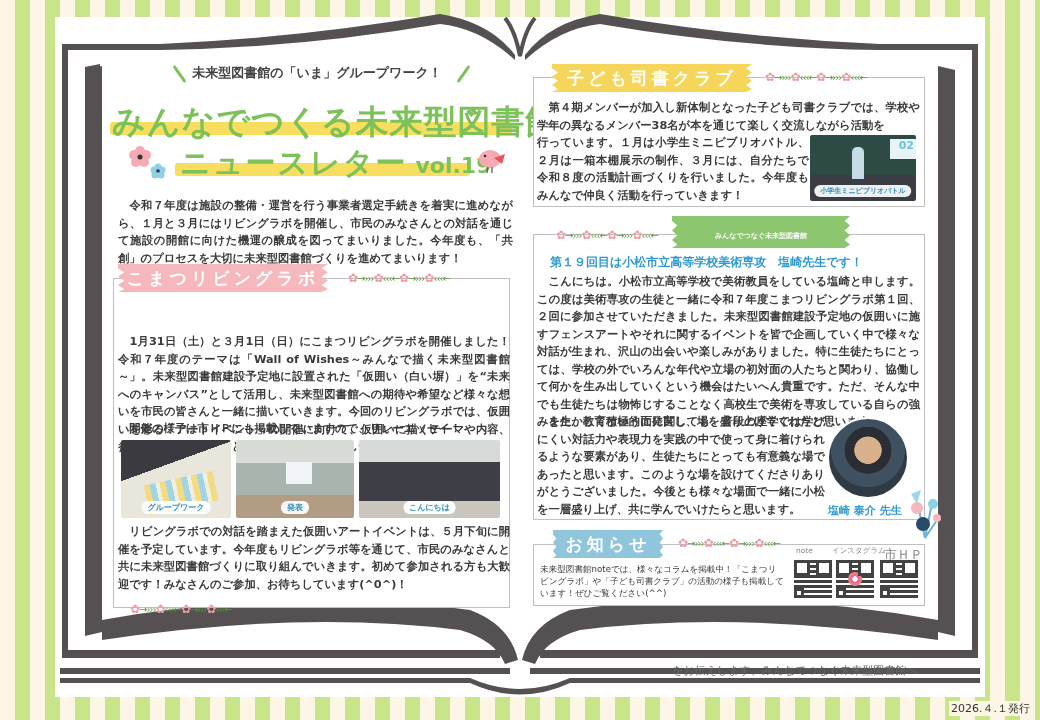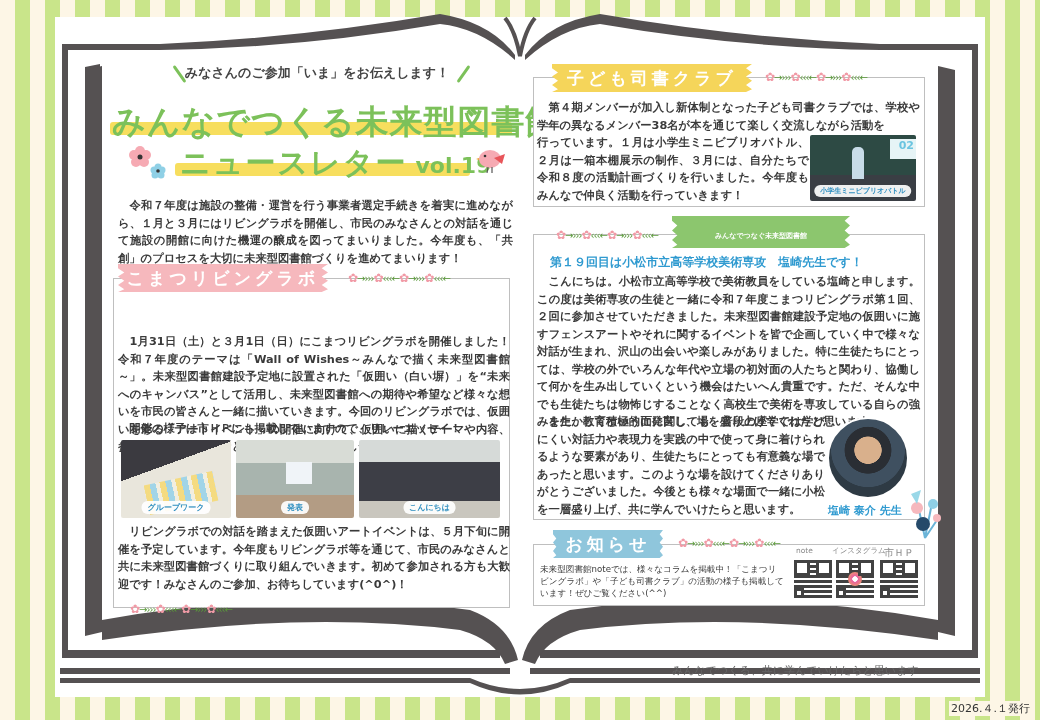--- a/index.html
+++ b/index.html
@@ -80,21 +80,21 @@
 
   <rect x="60" y="668" width="450" height="6" fill="#555152"></rect>
   <rect x="530" y="668" width="450" height="6" fill="#555152"></rect>
   <path d="M60 678 H470 Q520 700 570 678 H980 V683 H570 Q520 706 470 683 H60 Z" fill="#555152"></path>
 
   <path d="M505 18 Q515 30 520 56 Q525 30 535 18" fill="none" stroke="#555152" stroke-width="4"></path>
 </svg>
 
 <div class="slash" style="left:178px; transform:rotate(-35deg);"></div>
 <div class="slash" style="left:462px; transform:rotate(35deg);"></div>
-<div class="abs tagline">みなさんのご参加「いま」をお伝えします！</div>
+<div class="abs tagline">未来型図書館の「いま」グループワーク！</div>
 
 <div class="hl" style="left:110px; top:122px; width:402px; height:13px;"></div>
 <div class="abs title1">みんなでつくる未来型図書館</div>
 
 <div class="hl" style="left:175px; top:163px; width:295px; height:13px;"></div>
 <div class="abs title2">
   <span>ニュースレター</span><span class="vol">vol.19</span>
 </div>
 
 <svg class="abs" style="left:126px; top:145px;" width="50" height="36">
@@ -177,26 +177,26 @@
   <path d="M6 14 L12 24 L16 10 Z" fill="#9ad8e8"></path>
 </svg>
 
 <div class="box" style="left:533px; top:544px; width:392px; height:62px;"></div>
 <div class="label" style="left:553px; top:530px; width:110px; background:#8fc6dc;">お知らせ</div>
 <div class="garland" style="left:678px; top:536px;"><span class="fl">✿</span>→›››<span class="fl">✿</span>‹‹‹←<span class="fl">✿</span>→›››<span class="fl">✿</span>‹‹‹←</div>
 <div class="abs" style="left:540px; top:563px; width:245px; font-size:8.6px; line-height:12px; color:#3a3a3a;">未来型図書館noteでは、様々なコラムを掲載中！「こまつリビングラボ」や「子ども司書クラブ」の活動の様子も掲載しています！ぜひご覧ください(^^)</div>
 
 <div class="abs" style="left:796px; top:546px; font-size:7.5px; color:#888; white-space:nowrap;">note</div>
 <div class="abs" style="left:832px; top:546px; font-size:7.5px; color:#888; white-space:nowrap;">インスタグラム</div>
-<div class="abs" style="left:884px; top:546px; font-size:10px; color:#888; white-space:nowrap;">市ＨＰ</div>
+<div class="abs" style="left:884px; top:546px; font-size:13px; color:#888; white-space:nowrap;">市ＨＰ</div>
 <div class="qr" style="left:794px; top:560px;">
     <span class="c3"></span>
   </div>
 <div class="qr" style="left:836px; top:560px;">
     <span class="c3"></span>
     <span class="ig"></span>
   </div>
 <div class="qr" style="left:880px; top:560px;">
     <span class="c3"></span>
   </div>
 
-<div class="abs footer-line">みんなでつくる、共に学んでいけたらと思います</div>
+<div class="abs footer-line">をお伝えします、みんなでつなぐ未来型図書館へ</div>
 <div class="abs issued">2026.４.１発行</div>
 
 </body></html>

